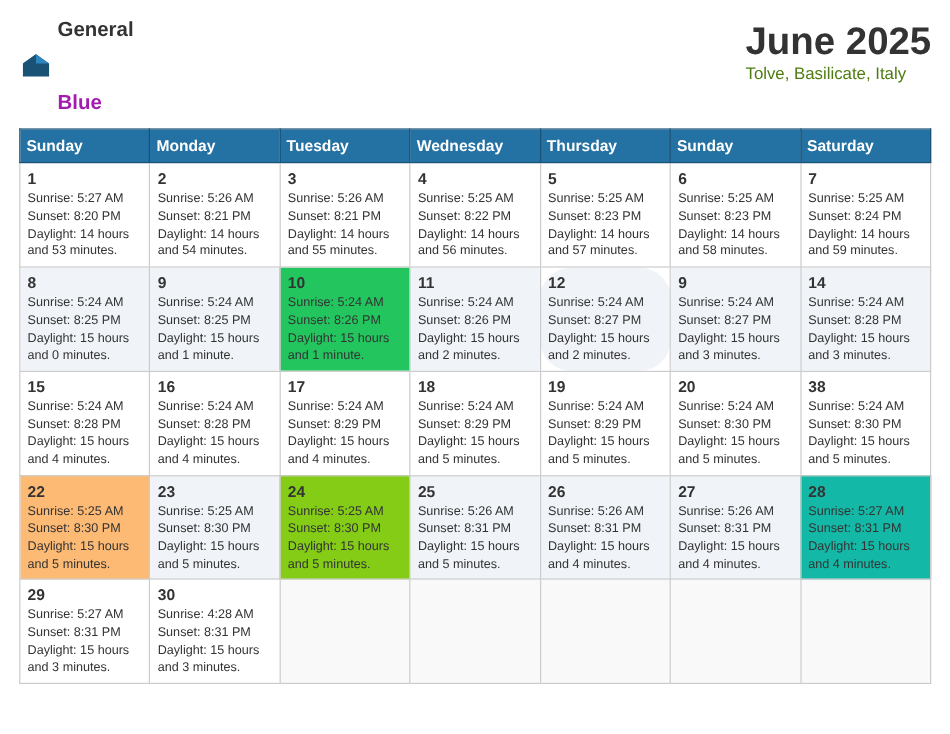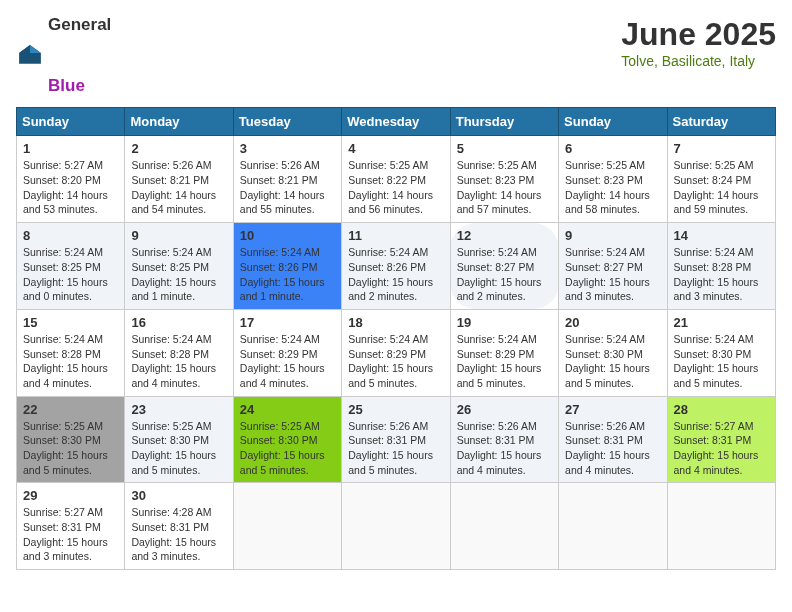--- a/index.html
+++ b/index.html
@@ -190,21 +190,21 @@
         </div>
       </td>
         <td style="background: rgb(240, 244, 248);">
         <span class="day-num">9</span>
         <div class="day-info">
           <span>Sunrise: 5:24 AM</span><br>
           <span>Sunset: 8:25 PM</span><br>
           <span>Daylight: 15 hours and 1 minute.</span>
         </div>
       </td>
-        <td style="background: #3b82f6;">
+        <td style="background: #22c55e;">
         <span class="day-num">10</span>
         <div class="day-info">
           <span>Sunrise: 5:24 AM</span><br>
           <span>Sunset: 8:26 PM</span><br>
           <span>Daylight: 15 hours and 1 minute.</span>
         </div>
       </td>
         <td style="background: rgb(240, 244, 248);">
         <span class="day-num">11</span>
         <div class="day-info">
@@ -281,30 +281,30 @@
       </td>
         <td>
         <span class="day-num">20</span>
         <div class="day-info">
           <span>Sunrise: 5:24 AM</span><br>
           <span>Sunset: 8:30 PM</span><br>
           <span>Daylight: 15 hours and 5 minutes.</span>
         </div>
       </td>
         <td>
-        <span class="day-num">21</span>
+        <span class="day-num">38</span>
         <div class="day-info">
           <span>Sunrise: 5:24 AM</span><br>
           <span>Sunset: 8:30 PM</span><br>
           <span>Daylight: 15 hours and 5 minutes.</span>
         </div>
       </td>
       </tr>
       <tr>
-        <td style="background: #a3a3a3;">
+        <td style="background: #fdba74;">
         <span class="day-num">22</span>
         <div class="day-info">
           <span>Sunrise: 5:25 AM</span><br>
           <span>Sunset: 8:30 PM</span><br>
           <span>Daylight: 15 hours and 5 minutes.</span>
         </div>
       </td>
         <td style="background: rgb(240, 244, 248);">
         <span class="day-num">23</span>
         <div class="day-info">
@@ -338,21 +338,21 @@
         </div>
       </td>
         <td style="background: rgb(240, 244, 248);">
         <span class="day-num">27</span>
         <div class="day-info">
           <span>Sunrise: 5:26 AM</span><br>
           <span>Sunset: 8:31 PM</span><br>
           <span>Daylight: 15 hours and 4 minutes.</span>
         </div>
       </td>
-        <td style="background: #bef264;">
+        <td style="background: #14b8a6;">
         <span class="day-num">28</span>
         <div class="day-info">
           <span>Sunrise: 5:27 AM</span><br>
           <span>Sunset: 8:31 PM</span><br>
           <span>Daylight: 15 hours and 4 minutes.</span>
         </div>
       </td>
       </tr>
       <tr>
         <td>

